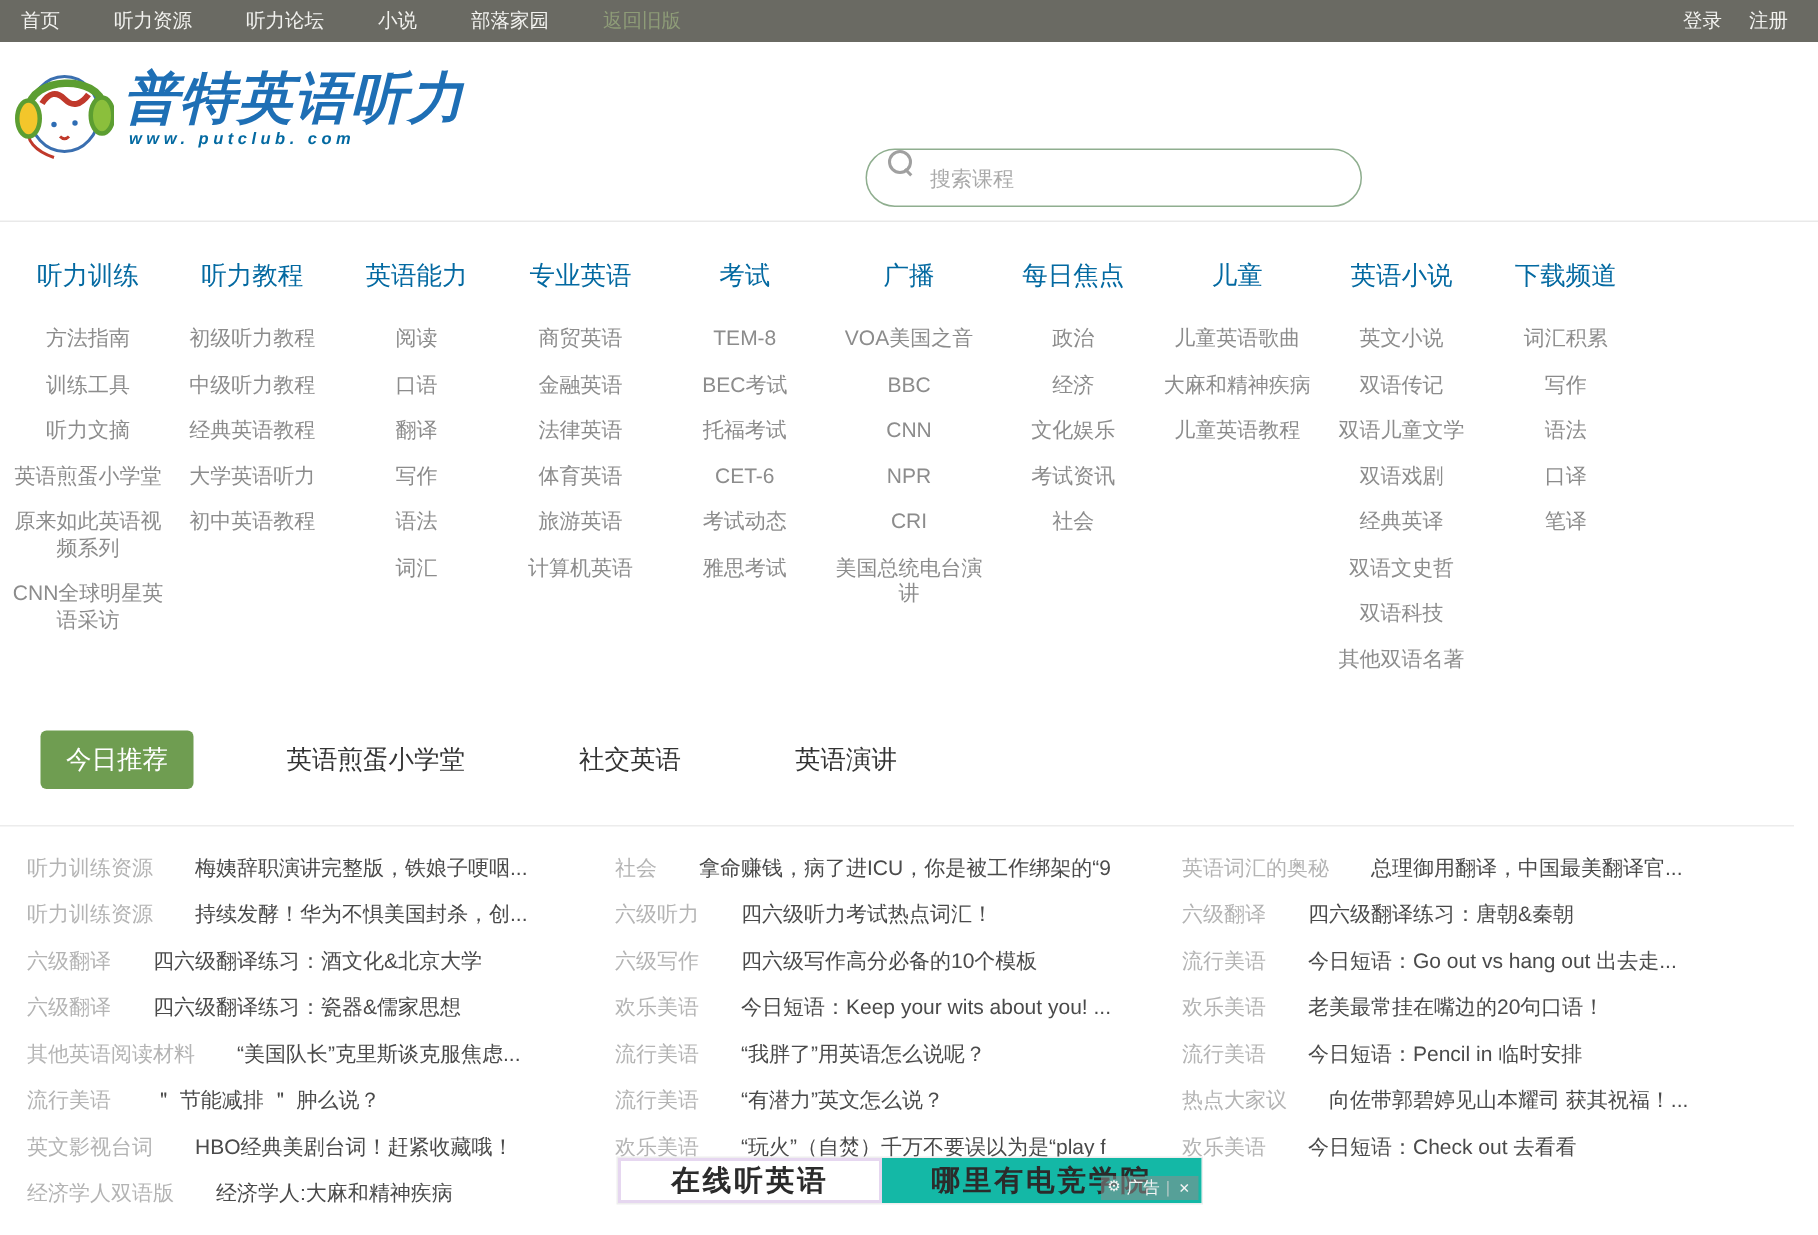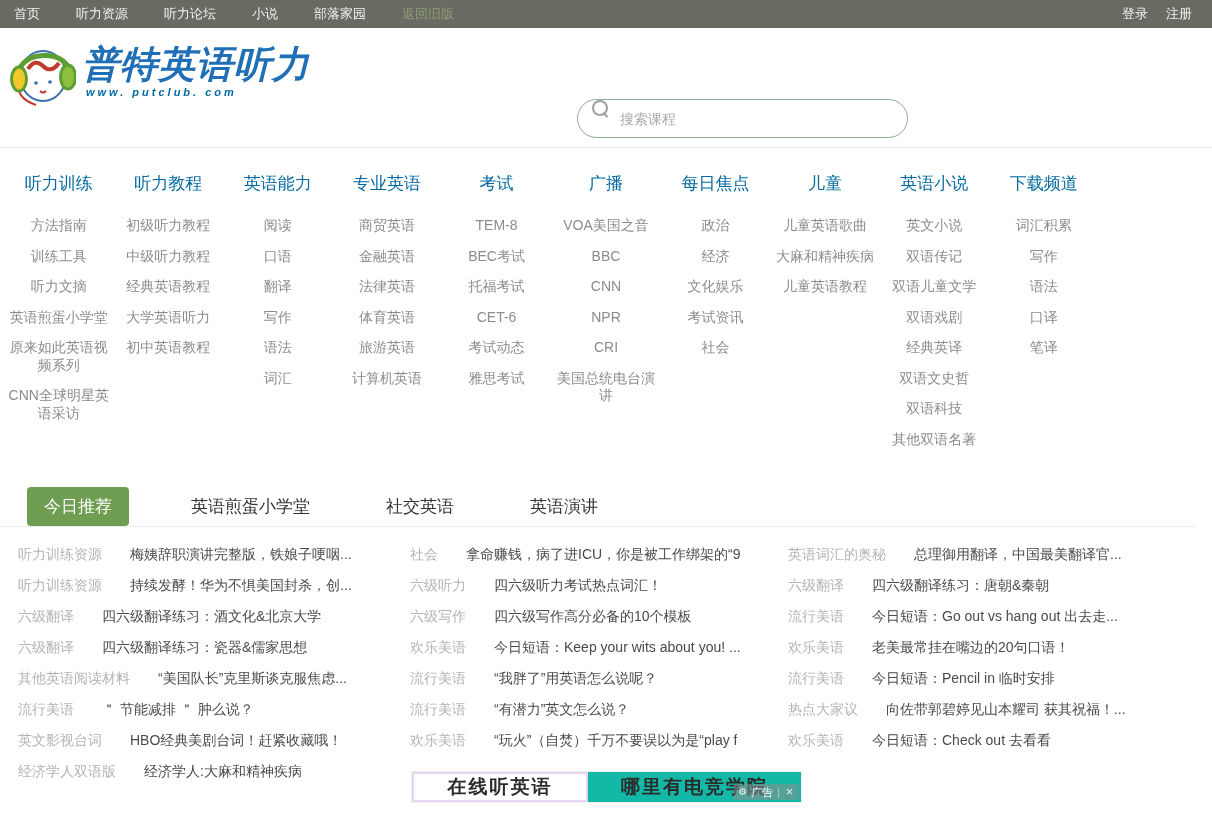--- a/index.html
+++ b/index.html
@@ -57,21 +57,21 @@
   .menu-col-title {
     font-size:17px; color:#0369a1; font-weight:400; margin:14px 0 22px 0; cursor:pointer;
   }
   .menu-item {
     font-size:14px; color:#8c8c8c; margin-bottom:13px; line-height:1.25; cursor:pointer;
     display:block; text-decoration:none;
   }
   
   .recommend { padding:26px 0 0 0; }
   .tabs-row {
-    display:flex; align-items:center; gap:48px; padding:0 0 0 27px;
+    display:flex; align-items:center; gap:48px; padding:0 0 24px 27px;
     border-bottom:1px solid #ececec; margin:0 16px 0 0;
   }
   .tab {
     font-size:17px; color:#333; cursor:pointer; padding:8px 14px; white-space:nowrap;
   }
   .tab.active {
     background:#6f9d51; color:#fff; border-radius:4px; padding:8px 17px;
   }
   
   .articles {

